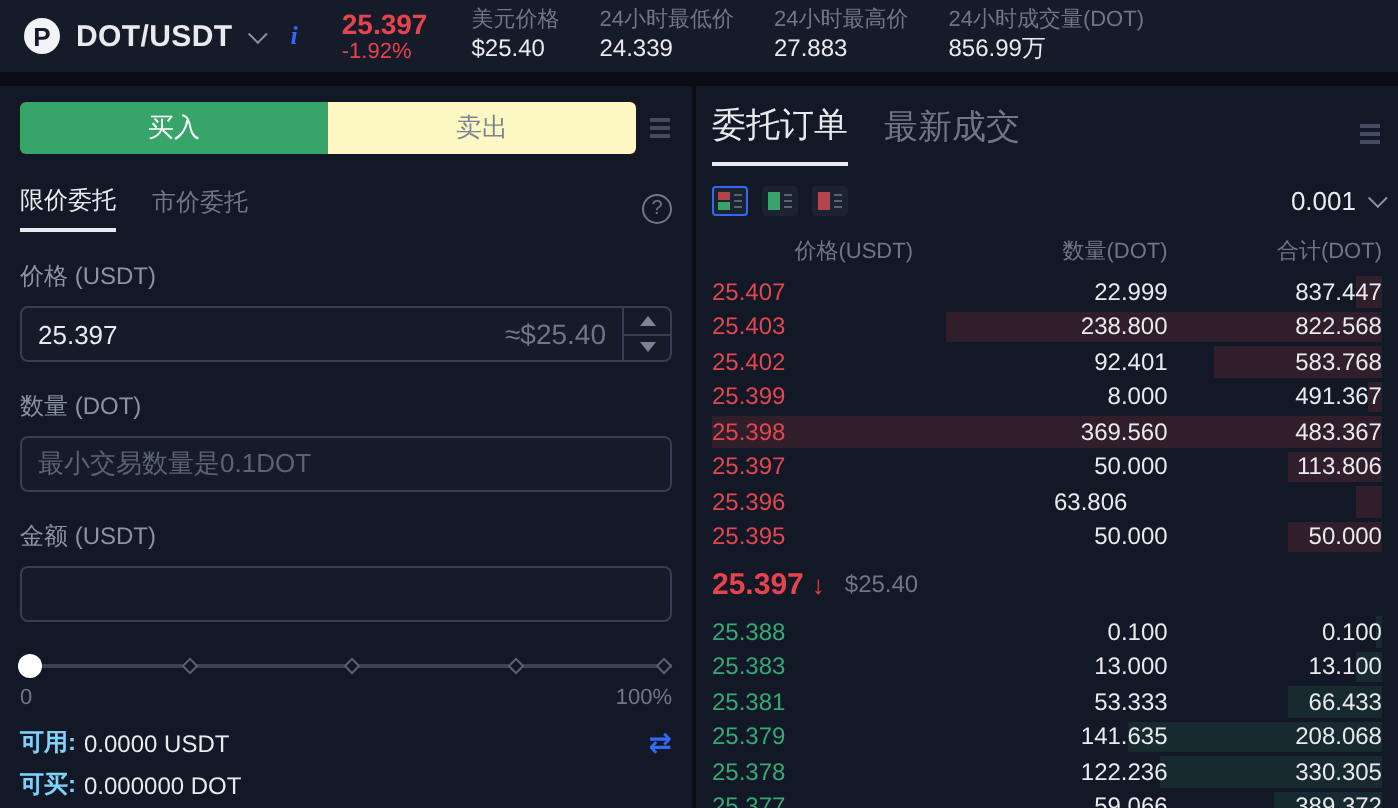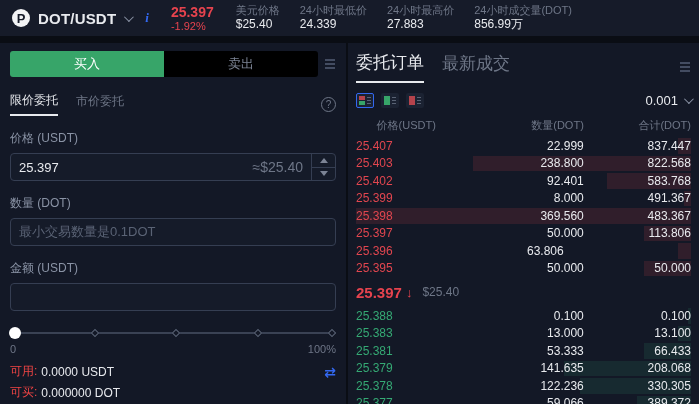--- a/index.html
+++ b/index.html
@@ -27,21 +27,21 @@
   .main { display:flex; gap:2px; margin-top:7px; height:361px; }
   .panel { background:#131826; height:100%; overflow:hidden; }
   .panel.left  { width:346px; padding:8px 10px 0 10px; }
   .panel.right { flex:1; padding:8px 8px 0 8px; }
 
   
   .seg-wrap { display:flex; align-items:center; }
   .seg { flex:1; display:flex; height:26px; border-radius:3px; overflow:hidden; }
   .seg .buy  { flex:1; background:#37a569; color:#fff; font-size:13px; display:flex;
     align-items:center; justify-content:center; cursor:pointer; }
-  .seg .sell { flex:1; background:#000000; color:#7c8495; font-size:13px; display:flex;
+  .seg .sell { flex:1; background:#fef9c3; color:#7c8495; font-size:13px; display:flex;
     align-items:center; justify-content:center; cursor:pointer; }
   .grip { width:12px; margin-left:6px; display:flex; flex-direction:column; gap:2px; align-items:center; }
   .grip i { display:block; width:10px; height:2px; background:#434c61; }
 
   .ot-tabs { display:flex; align-items:center; margin-top:15px; font-size:12px; color:#6e7687; }
   .ot-tab { margin-right:18px; cursor:pointer; padding-bottom:5px; }
   .ot-tab.active { color:#e8eaee; border-bottom:2px solid #e8eaee; }
   .ot-tab .chev { border-color:#6e7687; margin-left:5px; width:6px; height:6px; }
   .qmark { margin-left:auto; width:15px; height:15px; border:1px solid #6e7687; border-radius:50%;
     color:#6e7687; font-size:10px; display:flex; align-items:center; justify-content:center; }
@@ -62,42 +62,42 @@
 
   .slider { position:relative; height:12px; margin-top:16px; }
   .slider .track { position:absolute; left:0; right:0; top:5px; height:2px; background:#3a4254; }
   .slider .pt { position:absolute; top:3px; width:6px; height:6px; background:#131826;
     border:1px solid #5a6375; transform:rotate(45deg); }
   .slider .handle { position:absolute; top:0; left:-1px; width:12px; height:12px; border-radius:50%;
     background:#fff; cursor:pointer; }
   .slider-labels { display:flex; justify-content:space-between; color:#6e7687; font-size:11px; margin-top:4px; }
 
   .bal { display:flex; align-items:center; font-size:12px; margin-top:8px; }
-  .bal .k { color:#ef4444; }
+  .bal .k { color:#7dd3fc;font-weight:bold; }
   .bal .n { color:#e8eaee; margin-left:4px; }
   .swap { margin-left:auto; color:#3368f0; font-size:14px; font-weight:bold; cursor:pointer; }
 
   
   .ob-tabs { display:flex; align-items:center; font-size:17px; color:#6e7687; }
   .ob-tab { margin-right:18px; padding-bottom:7px; cursor:pointer; }
   .ob-tab.active { color:#e8eaee; border-bottom:2px solid #e8eaee; }
   .ob-ctrl { display:flex; align-items:center; margin-top:10px; }
   .vm { width:18px; height:15px; border-radius:2px; background:#1b2232; margin-right:7px;
     display:flex; padding:2px; gap:2px; cursor:pointer; border:1px solid transparent; }
   .vm.active { border-color:#3368f0; }
   .vm .halves { width:6px; display:flex; flex-direction:column; gap:1px; }
   .vm .r { flex:1; background:#b5434c; }
   .vm .g { flex:1; background:#37a569; }
   .vm .lines { flex:1; display:flex; flex-direction:column; justify-content:space-between; padding:1px 0; }
   .vm .lines i { display:block; height:1px; background:#5a6375; }
   .precision { margin-left:auto; display:flex; align-items:center; color:#e8eaee; font-size:13px; cursor:pointer; }
   .precision .chev { border-color:#8a93a5; margin-left:6px; }
 
   .ob-head { display:flex; color:#6e7687; font-size:11px; margin-top:10px; padding-bottom:4px; }
-  .ob-head span:nth-child(1){ width:30%; text-align:center; }
+  .ob-head span:nth-child(1){ width:30%; text-align:right; }
   .ob-head span:nth-child(2){ width:38%; text-align:right; }
   .ob-head span:nth-child(3){ width:32%; text-align:right; }
 
   .ob-row { position:relative; display:flex; align-items:center; height:17.5px; font-size:12px; cursor:pointer; }
   .ob-row .depth { position:absolute; right:0; top:1px; bottom:1px; z-index:0; }
   .ob-row.ask .depth { background:rgba(226,70,79,.14); }
   .ob-row.bid .depth { background:rgba(53,169,116,.13); }
   .ob-row .c { position:relative; z-index:1; }
   .ob-row .price { width:30%; text-align:left; }
   .ob-row.ask .price { color:#e2464f; }

